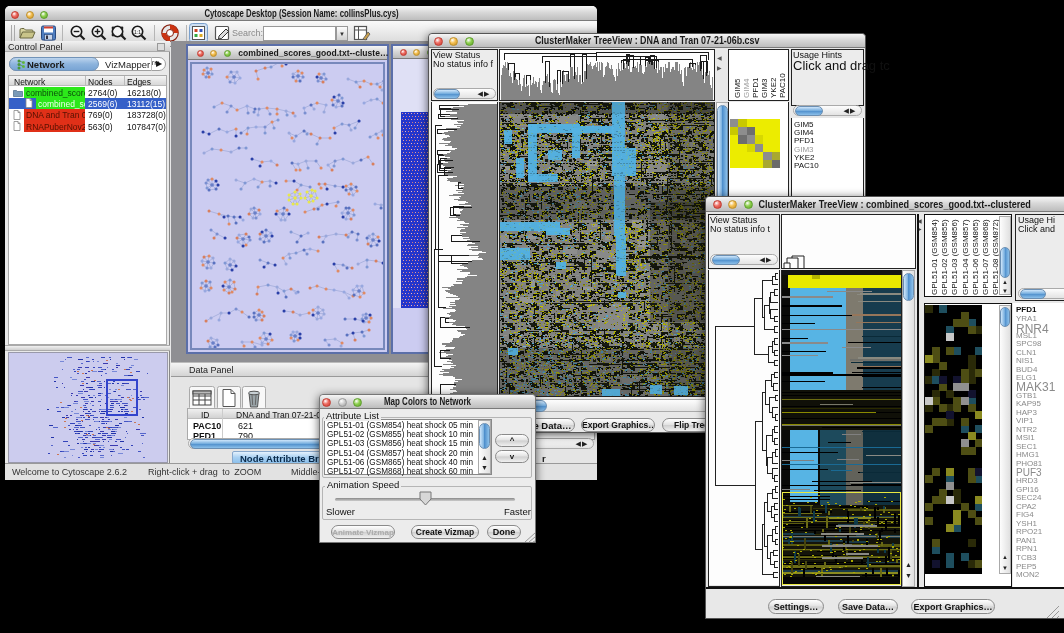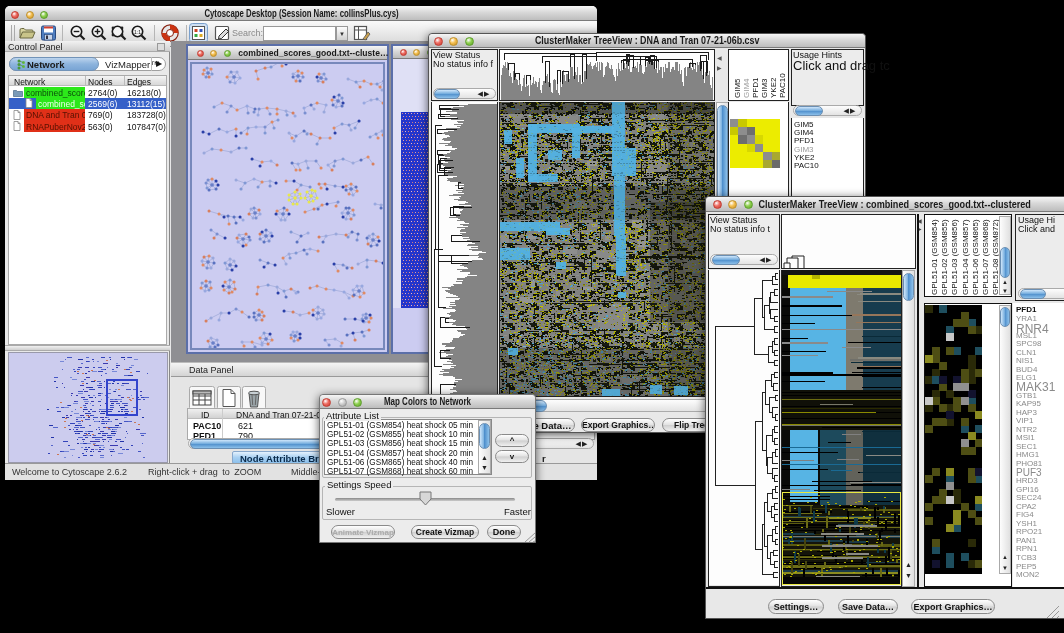--- a/index.html
+++ b/index.html
@@ -770,21 +770,21 @@
 <span class="abs" style="left:7px;top:44.400000000000006px;font-size:8.2px;color:#111;white-space:nowrap;overflow:hidden;max-width:149px;">GPL51-03 (GSM856) heat shock 15 min</span>
 <span class="abs" style="left:7px;top:53.60000000000001px;font-size:8.2px;color:#111;white-space:nowrap;overflow:hidden;max-width:149px;">GPL51-04 (GSM857) heat shock 20 min</span>
 <span class="abs" style="left:7px;top:62.80000000000001px;font-size:8.2px;color:#111;white-space:nowrap;overflow:hidden;max-width:149px;">GPL51-06 (GSM865) heat shock 40 min</span>
 <span class="abs" style="left:7px;top:72.00000000000001px;font-size:8.2px;color:#111;white-space:nowrap;overflow:hidden;max-width:149px;">GPL51-07 (GSM868) heat shock 60 min</span>
 <span class="abs" style="left:158px;top:25px;width:13px;height:54px;background:linear-gradient(90deg,#fdfdfd,#e0e0e0);border:1px solid #aaa;"></span>
 <span style="position:absolute;left:159px;top:28px;width:11px;height:26px;border-radius:5.5px;background:linear-gradient(90deg,#cfe6fb,#77aede 45%,#4f8fcc 50%,#8cc0ea);border:1px solid #6b8fb3;box-sizing:border-box;"></span>
 <span class="abs" style="left:159px;top:58px;width:11px;height:10px;font-size:7px;text-align:center;line-height:10px;color:#222;">▲</span>
 <span class="abs" style="left:159px;top:68px;width:11px;height:10px;font-size:7px;text-align:center;line-height:10px;color:#222;">▼</span>
 <span style="position:absolute;left:175px;top:39px;width:34px;height:13px;border-radius:6.5px;background:linear-gradient(#ffffff,#e2e2e2 48%,#cfcfcf 52%,#f0f0f0);border:1px solid #8a8a8a;box-sizing:border-box;text-align:center;line-height:12px;font-size:8px;font-weight:bold;color:#111;white-space:nowrap;overflow:hidden;">^</span>
 <span style="position:absolute;left:175px;top:55px;width:34px;height:13px;border-radius:6.5px;background:linear-gradient(#ffffff,#e2e2e2 48%,#cfcfcf 52%,#f0f0f0);border:1px solid #8a8a8a;box-sizing:border-box;text-align:center;line-height:12px;font-size:8px;font-weight:bold;color:#111;white-space:nowrap;overflow:hidden;">v</span>
-<span class="abs" style="left:5px;top:84px;font-size:9.5px;color:#111;background:#ececec;padding:0 2px;z-index:3;">Settings Speed</span>
+<span class="abs" style="left:5px;top:84px;font-size:9.5px;color:#111;background:#ececec;padding:0 2px;z-index:3;">Animation Speed</span>
 <span class="abs" style="left:2px;top:91px;width:210px;height:34px;border:1px solid #b5b5b5;border-radius:2px;"></span>
 <span class="abs" style="left:15px;top:103px;width:180px;height:3px;background:linear-gradient(#888,#ccc);border-radius:2px;"></span>
 <svg class="abs" style="left:99px;top:96px" width="13" height="15">
       <path d="M1 1 H12 V8 L6.5 14 L1 8 Z" fill="#d8d8d8" stroke="#777"></path>
     </svg>
 <span class="abs" style="left:6px;top:111px;font-size:9.5px;color:#111;">Slower</span>
 <span class="abs" style="left:184px;top:111px;font-size:9.5px;color:#111;">Faster</span>
 <span style="position:absolute;left:11px;top:130px;width:64px;height:14px;border-radius:7.0px;background:linear-gradient(#ffffff,#e2e2e2 48%,#cfcfcf 52%,#f0f0f0);border:1px solid #8a8a8a;box-sizing:border-box;text-align:center;line-height:13px;font-size:8px;font-weight:bold;color:#aaa;white-space:nowrap;overflow:hidden;">Animate Vizmap</span>
 <span style="position:absolute;left:91px;top:130px;width:68px;height:14px;border-radius:7.0px;background:linear-gradient(#ffffff,#e2e2e2 48%,#cfcfcf 52%,#f0f0f0);border:1px solid #8a8a8a;box-sizing:border-box;text-align:center;line-height:13px;font-size:8.5px;font-weight:bold;color:#111;white-space:nowrap;overflow:hidden;">Create Vizmap</span>
 <span style="position:absolute;left:167px;top:130px;width:34px;height:14px;border-radius:7.0px;background:linear-gradient(#ffffff,#e2e2e2 48%,#cfcfcf 52%,#f0f0f0);border:1px solid #8a8a8a;box-sizing:border-box;text-align:center;line-height:13px;font-size:9px;font-weight:bold;color:#111;white-space:nowrap;overflow:hidden;">Done</span>

